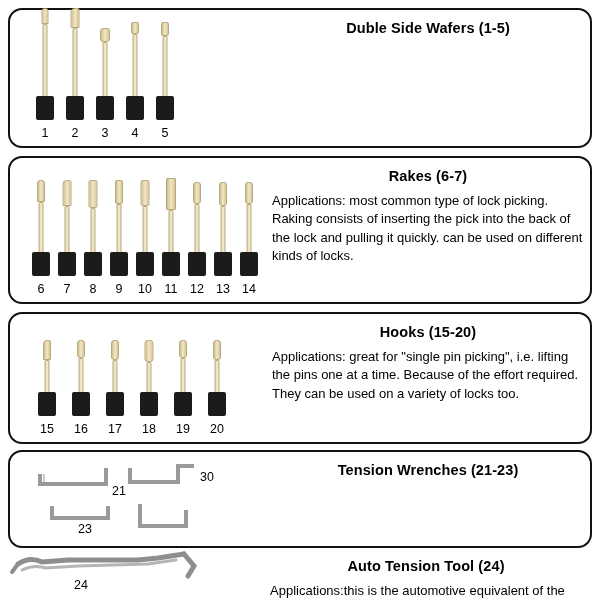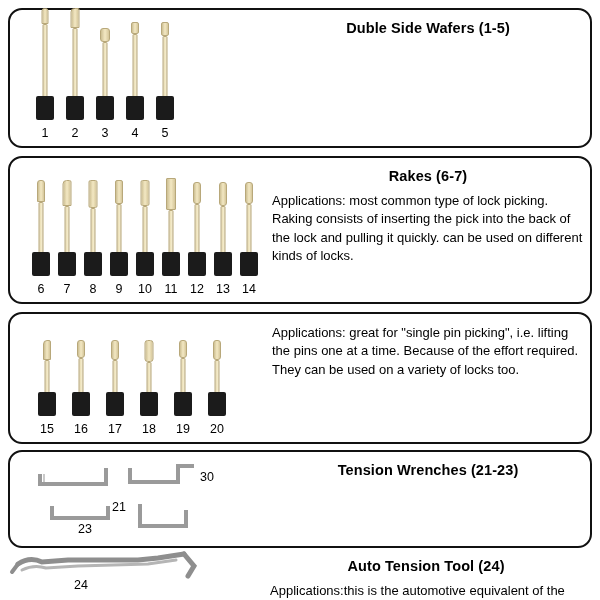--- a/index.html
+++ b/index.html
@@ -289,38 +289,39 @@
 
       <div class="tool" style="left:198px;">
         <div class="shaft" style="height:56px;"></div>
         <div class="tip" style="bottom:56px;height:20px;width:8px;border-radius:3px;"></div>
         <div class="handle"></div>
         <div class="num">20</div>
       </div>
 
     </div>
     <div class="panel-text">
+      <div class="panel-title">Hooks (15-20)</div>
       <div class="panel-body">Applications: great for "single pin picking", i.e. lifting the pins one at a time. Because of the effort required. They can be used on a variety of locks too.</div>
     </div>
   </div>
 
   <div class="panel" style="top:450px;height:98px;">
     <div class="panel-art">
       <svg class="wrench" style="left:0;top:0;width:258px;height:98px;" viewBox="0 0 258 98">
 
         <path d="M30 22 L30 32 L96 32 L96 16" stroke="#9a9a9a" stroke-width="4" fill="none" stroke-linejoin="miter"></path>
         <path d="M34 22 L34 30" stroke="#c9c9c9" stroke-width="2"></path>
 
         <path d="M120 16 L120 30 L168 30 L168 14 L184 14" stroke="#9a9a9a" stroke-width="4" fill="none"></path>
 
         <path d="M42 54 L42 66 L98 66 L98 54" stroke="#9a9a9a" stroke-width="4" fill="none"></path>
 
         <path d="M130 52 L130 74 L176 74 L176 58" stroke="#9a9a9a" stroke-width="4" fill="none"></path>
       </svg>
-      <div class="wlabel" style="left:102px;top:48px;">21</div>
+      <div class="wlabel" style="left:102px;top:32px;">21</div>
       <div class="wlabel" style="left:190px;top:18px;">30</div>
       <div class="wlabel" style="left:68px;top:70px;">23</div>
     </div>
     <div class="panel-text">
       <div class="panel-title">Tension Wrenches (21-23)</div>
     </div>
   </div>
 
   <div class="panel no-box" style="top:548px;height:52px;">
     <div class="panel-art">

